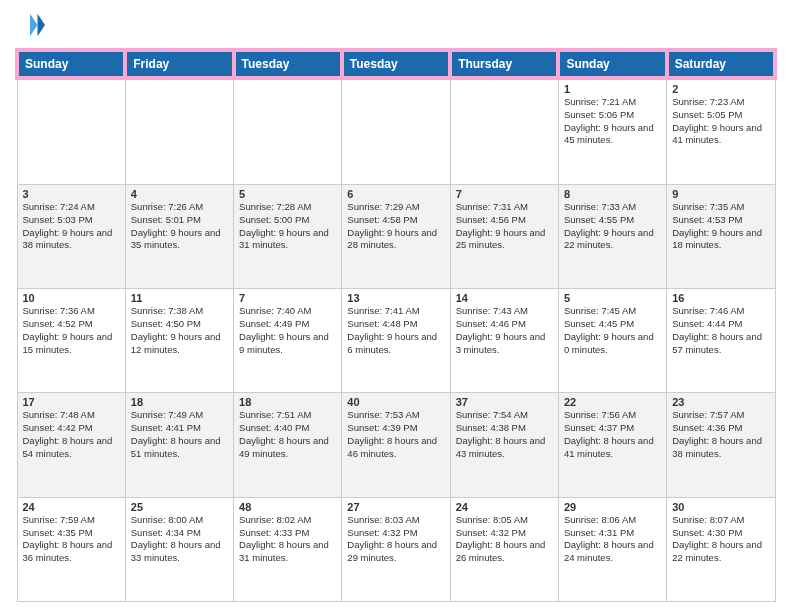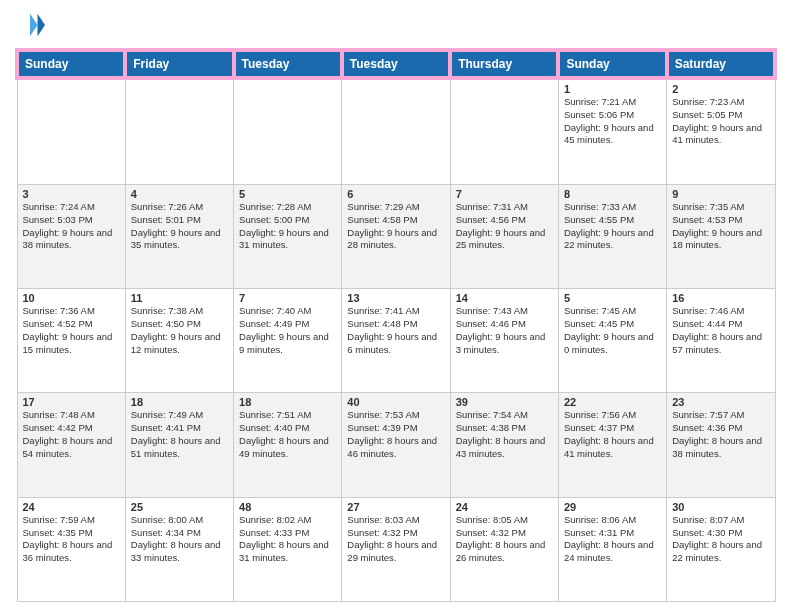--- a/index.html
+++ b/index.html
@@ -179,21 +179,21 @@
           </td>
           <td>
             <span class="day-num">18</span>
             <div class="day-info">Sunrise: 7:51 AM<br>Sunset: 4:40 PM<br>Daylight: 8 hours and 49 minutes.</div>
           </td>
           <td>
             <span class="day-num">40</span>
             <div class="day-info">Sunrise: 7:53 AM<br>Sunset: 4:39 PM<br>Daylight: 8 hours and 46 minutes.</div>
           </td>
           <td>
-            <span class="day-num">39</span>
+            <span class="day-num">37</span>
             <div class="day-info">Sunrise: 7:54 AM<br>Sunset: 4:38 PM<br>Daylight: 8 hours and 43 minutes.</div>
           </td>
           <td>
             <span class="day-num">22</span>
             <div class="day-info">Sunrise: 7:56 AM<br>Sunset: 4:37 PM<br>Daylight: 8 hours and 41 minutes.</div>
           </td>
           <td>
             <span class="day-num">23</span>
             <div class="day-info">Sunrise: 7:57 AM<br>Sunset: 4:36 PM<br>Daylight: 8 hours and 38 minutes.</div>
           </td>

